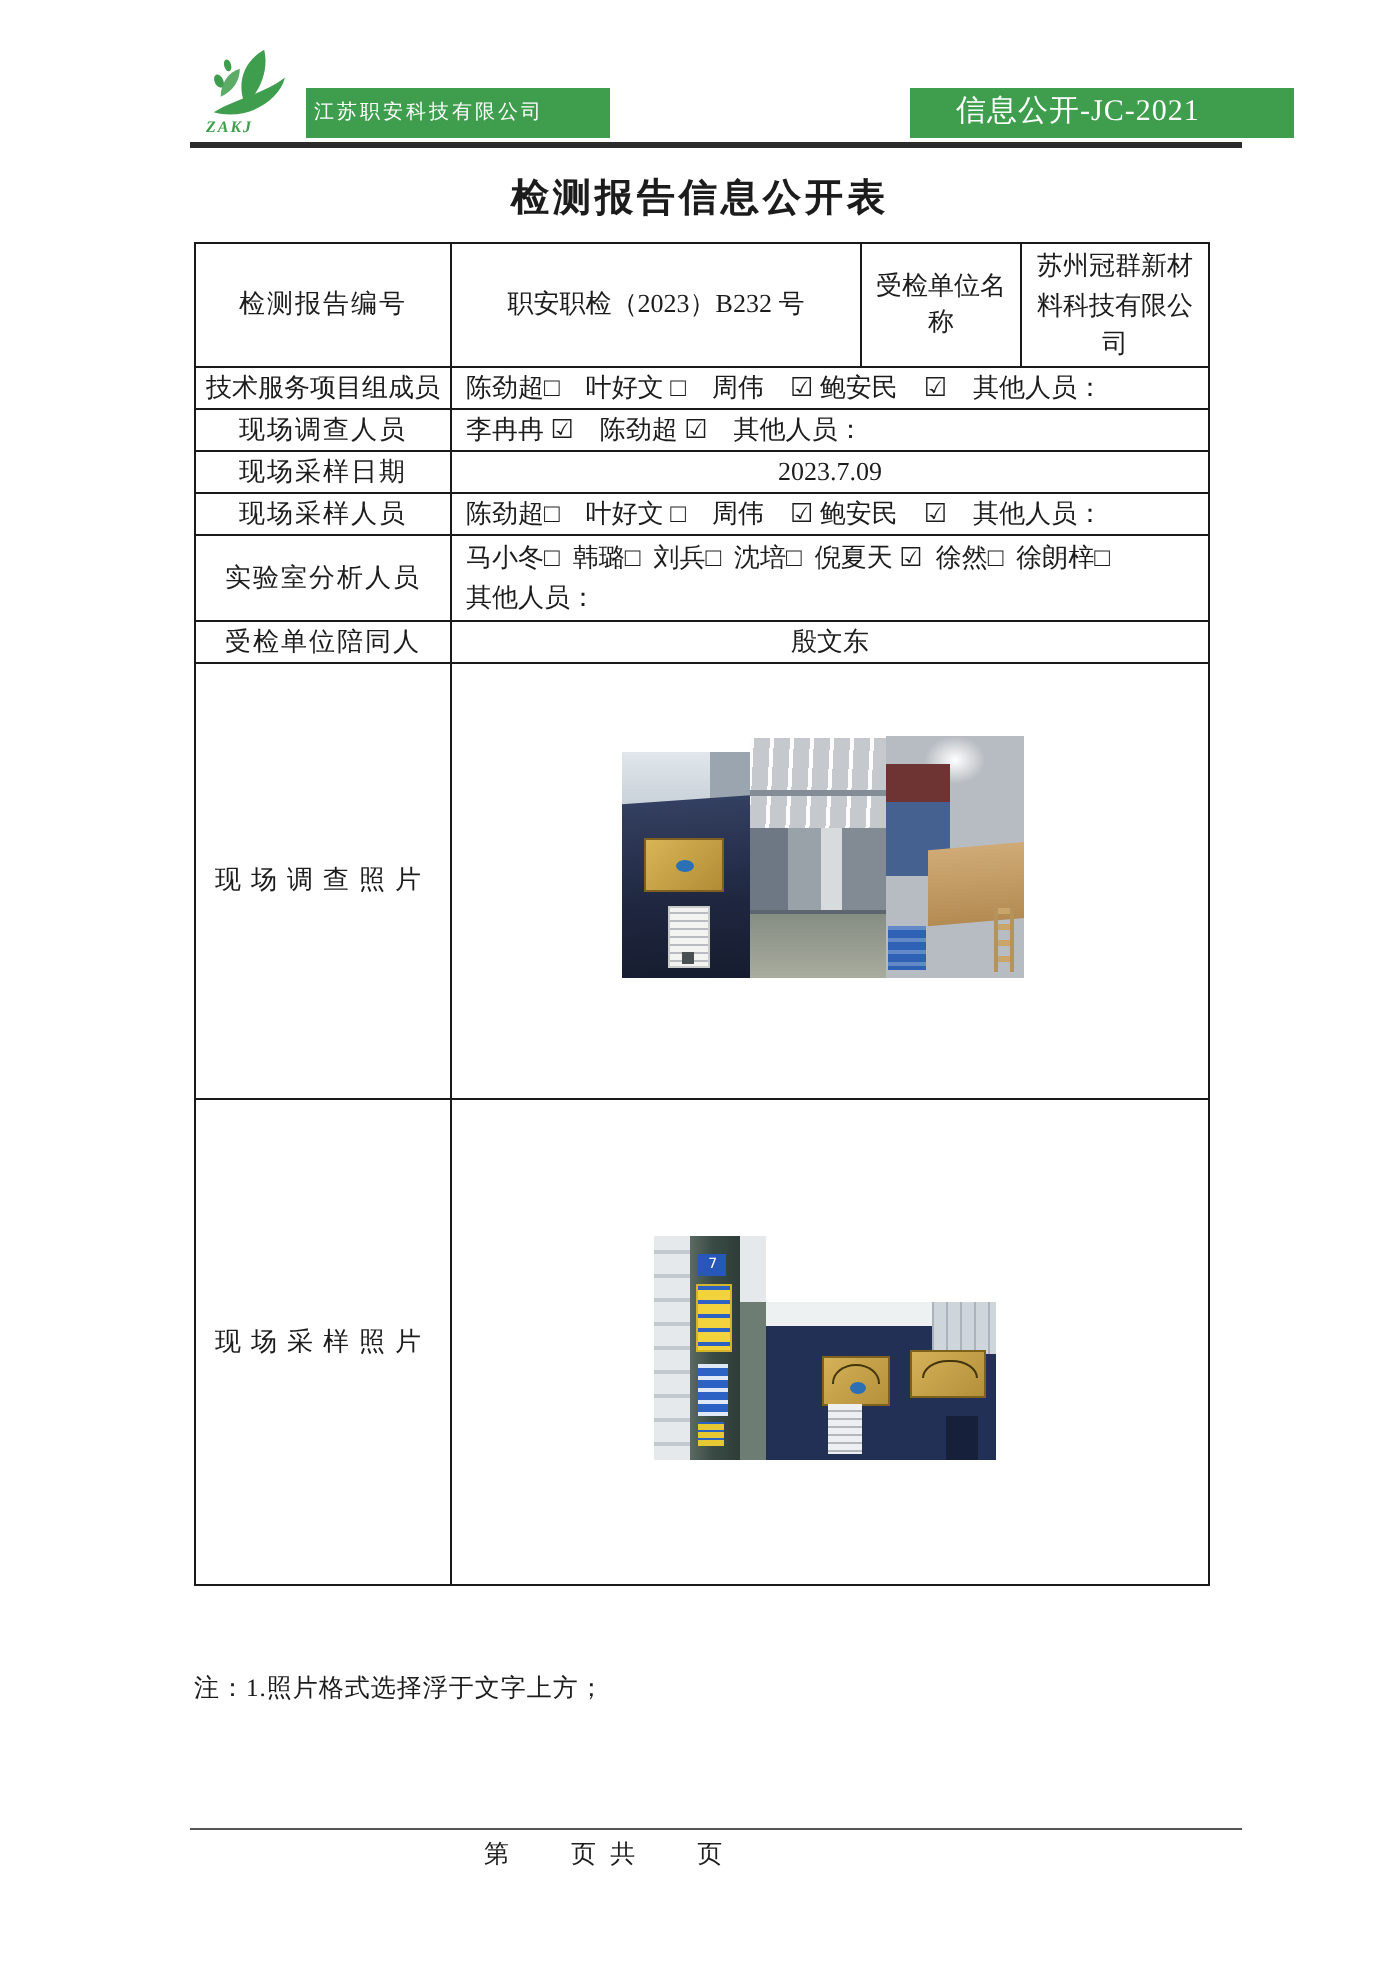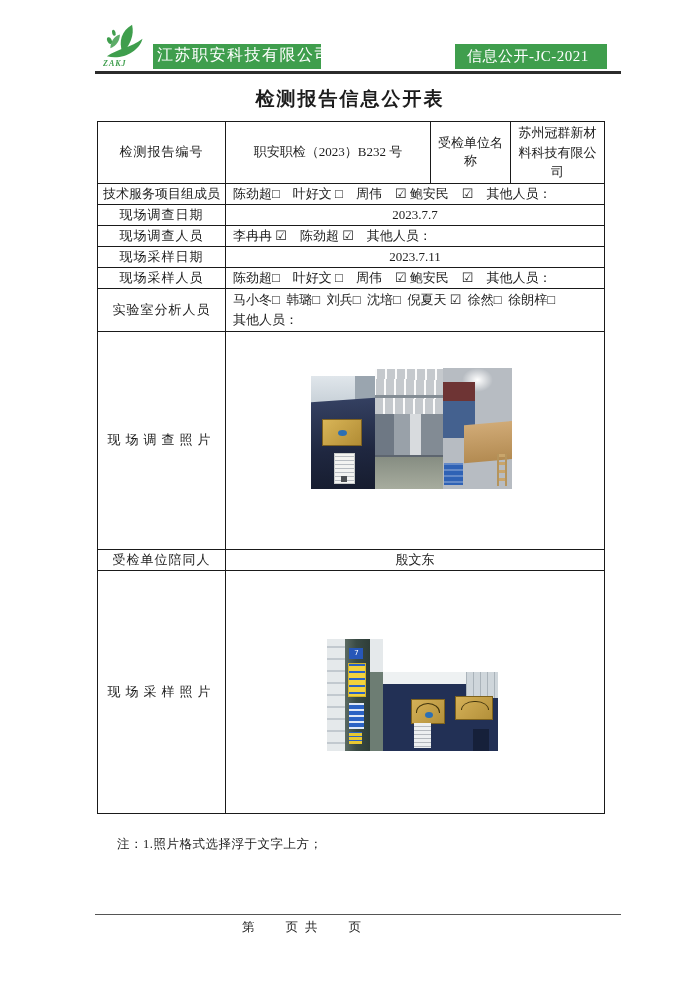--- a/index.html
+++ b/index.html
@@ -4,22 +4,22 @@
 <style>
   * { margin:0; padding:0; box-sizing:border-box; }
   html,body { background:#ffffff; }
   body { font-family:"Liberation Serif","DejaVu Serif",serif; color:#1c1c1c; }
   .page { position:relative; width:700px; height:989px; background:#ffffff; overflow:hidden; margin:0 auto; }
 
   
   .logo { position:absolute; left:99px; top:24px; width:54px; height:40px; }
   .logo-caption { position:absolute; left:103px; top:59px; font-size:8px; font-style:italic; font-weight:bold; color:#3f9e4d; letter-spacing:1px; }
   .hl { position:absolute; top:44px; height:25px; background:#3f9e4d; color:#ffffff; line-height:25px; white-space:nowrap; }
-  .hl.company { left:153px; width:168px; font-size:16px; padding-left:4px; letter-spacing:1.5px;font-family:Liberation Mono, monospace; }
-  .hl.doccode { left:455px; width:152px; font-size:15px; padding-left:12px; letter-spacing:0.5px; }
+  .hl.company { left:153px; width:152px; font-size:10px; padding-left:4px; letter-spacing:1.5px; }
+  .hl.doccode { left:455px; width:192px; font-size:15px; padding-left:23px; letter-spacing:0.5px; }
   .head-rule { position:absolute; left:95px; top:71px; width:526px; height:3px; background:#2b2b2b; }
 
   
   .doc-title { position:absolute; left:0; top:86px; width:700px; text-align:center; font-size:19px; font-weight:bold; letter-spacing:2px; }
 
   
   table.form { position:absolute; left:97px; top:121px; width:507px; border-collapse:collapse; table-layout:fixed; }
   table.form td { border:1px solid #1a1a1a; font-size:13px; vertical-align:middle; }
   td.lbl { text-align:center; letter-spacing:1px; padding:0 1px; }
   td.lbl.tight { letter-spacing:0; }
@@ -75,21 +75,21 @@
   .pB2 .bldg { position:absolute; right:0; top:0; width:28%; height:33%; background:#cfd6db repeating-linear-gradient(90deg,#aab3ba 0 1px,transparent 1px 7px); }
   .plq { background:linear-gradient(135deg,#d5b158,#b3903a); border:1px solid #7e621c; }
   .plq::before { content:""; position:absolute; left:14%; top:16%; width:70%; height:38%; border:1px solid #42350c; border-bottom:none; border-radius:50% 50% 0 0 / 100% 100% 0 0; }
   .pB2 .plq1 { position:absolute; left:24%; top:34%; width:34px; height:25px; }
   .pB2 .plq1::after { content:""; position:absolute; left:13px; top:12px; width:8px; height:6px; border-radius:50%; background:#2b6fb5; }
   .pB2 .plq2 { position:absolute; left:63%; top:31%; width:38px; height:24px; }
   .pB2 .paper{ position:absolute; left:27%; top:65%; width:17px; height:25px; background:#edeff0 repeating-linear-gradient(180deg,transparent 0 3px,#b4b8bd 3px 4px); }
   .pB2 .door { position:absolute; right:8%; bottom:0; width:14%; height:28%; background:#16203a; }
 
   
-  .note { position:absolute; left:97px; top:836px; font-size:12.5px; letter-spacing:0.5px;margin-left:20px; }
+  .note { position:absolute; left:97px; top:836px; font-size:12.5px; letter-spacing:0.5px; }
   .foot-rule { position:absolute; left:95px; top:914px; width:526px; height:1px; background:#555; }
   .footer-text { position:absolute; left:0; top:919px; width:605px; text-align:center; font-size:12.5px; letter-spacing:2px; }
 </style>
 </head>
 <body>
 
 <div class="page">
 
   <svg class="logo" viewBox="0 0 54 46" aria-hidden="true">
     <path d="M34 1 C22 8 18 20 23 33 C31 26 37 13 34 1 Z" fill="#3f9e4d"></path>
@@ -117,39 +117,39 @@
       <td class="lbl">检测报告编号</td>
       <td class="val">职安职检（2023）B232 号</td>
       <td class="lbl tight">受检单位名称</td>
       <td class="val small">苏州冠群新材料科技有限公司</td>
     </tr>
     <tr style="height:21px">
       <td class="lbl tight">技术服务项目组成员</td>
       <td class="val-left pre" colspan="3">陈劲超□　叶好文 □　周伟　☑ 鲍安民　☑　其他人员：</td>
     </tr>
     <tr style="height:21px">
-      <td class="lbl">现场调查日期</td>
-      <td class="val" colspan="3">2023.7.7</td>
-    </tr>
-    <tr style="height:21px">
       <td class="lbl">现场调查人员</td>
       <td class="val-left pre" colspan="3">李冉冉 ☑　陈劲超 ☑　其他人员：</td>
     </tr>
     <tr style="height:21px">
       <td class="lbl">现场采样日期</td>
-      <td class="val" colspan="3">2023.7.11</td>
+      <td class="val" colspan="3">2023.7.09</td>
     </tr>
     <tr style="height:21px">
       <td class="lbl">现场采样人员</td>
       <td class="val-left pre" colspan="3">陈劲超□　叶好文 □　周伟　☑ 鲍安民　☑　其他人员：</td>
     </tr>
     <tr style="height:43px">
       <td class="lbl">实验室分析人员</td>
       <td class="val-left pre" colspan="3" style="line-height:1.55">马小冬□  韩璐□  刘兵□  沈培□  倪夏天 ☑  徐然□  徐朗梓□
 其他人员：</td>
+    </tr>
+    <tr style="height:21px">
+      <td class="lbl">受检单位陪同人</td>
+      <td class="val" colspan="3">殷文东</td>
     </tr>
     <tr style="height:218px">
       <td class="lbl spread">现场调查照片</td>
       <td class="photo-cell" colspan="3">
         <div class="photo-strip">
           <div class="photo pA1">
             <div class="sky"></div>
             <div class="bldg"></div>
             <div class="wall"></div>
             <div class="plaque"></div>
@@ -164,24 +164,20 @@
           <div class="photo pA3">
             <div class="glare"></div>
             <div class="rack"></div>
             <div class="board"></div>
             <div class="bins"></div>
             <div class="ladder"></div>
           </div>
         </div>
       </td>
     </tr>
-    <tr style="height:21px">
-      <td class="lbl">受检单位陪同人</td>
-      <td class="val" colspan="3">殷文东</td>
-    </tr>
     <tr style="height:243px">
       <td class="lbl spread">现场采样照片</td>
       <td class="photo-cell" colspan="3">
         <div class="photo pB1">
           <div class="rail"></div>
           <div class="pillar"></div>
           <div class="side"></div>
           <div class="plate">7</div>
           <div class="ysign"></div>
           <div class="bsign"></div>

